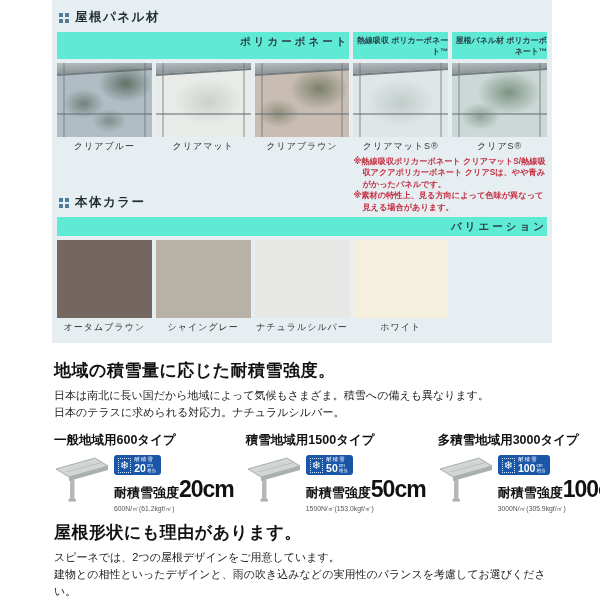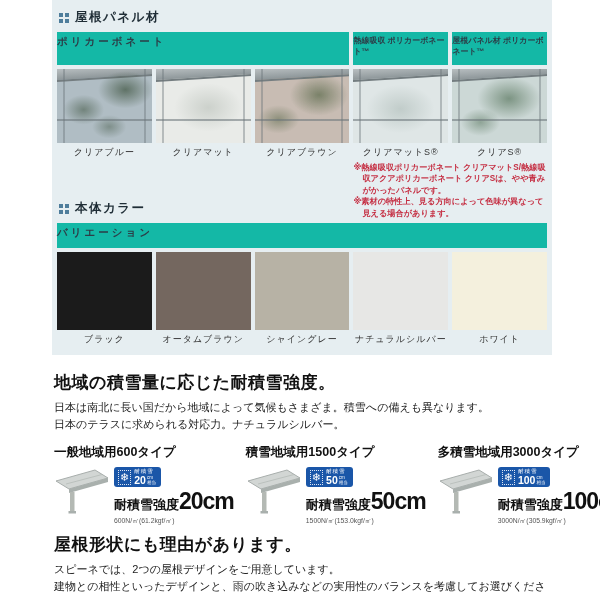--- a/index.html
+++ b/index.html
@@ -8,22 +8,22 @@
   .page { width:500px; margin-left:52px; }
 
   
   .top { background:#e6eef1; padding:7px 5px 9px 5px; }
   .sec-head { display:flex; align-items:center; gap:6px; margin:2px 0 6px 2px; }
   .sq-icon { display:grid; grid-template-columns:4px 4px; grid-auto-rows:4px; gap:2px; }
   .sq-icon i { background:#4e7d9b; display:block; }
   .sec-title { font-size:12.5px; font-weight:bold; color:#1f2d36; letter-spacing:1.5px; }
 
   .grid5 { display:grid; grid-template-columns:repeat(5,1fr); gap:4px; }
-  .banner { background:#14b8a6; color:#2c3e48; font-weight:bold; text-align:left;
-            font-size:10.5px; padding:3px 0 8px; letter-spacing:3px; }
+  .banner { background:#5eead4; color:#2c3e48; font-weight:bold; text-align:right;
+            font-size:10.5px; padding:3px 0 2px; letter-spacing:3px; }
   .banner.small { font-size:8px; letter-spacing:0; }
   .banner.span3 { grid-column:1/4; }
   .banner.full { margin-top:4px; letter-spacing:3px; }
 
   .panel-img { height:74px; position:relative; overflow:hidden; }
   .panel-img .beam { position:absolute; top:-5px; left:-6px; right:-6px; height:15px;
       background:linear-gradient(#c0c6c8,#8e979a); transform:rotate(-3.5deg);
       border-bottom:2px solid #747d80; }
   .panel-img .fol, .panel-img .lines { position:absolute; inset:0; }
   .panel-img .lines { background:
@@ -167,24 +167,20 @@
       <div class="notes">
         <p class="note">※熱線吸収ポリカーボネート クリアマットS/熱線吸収アクアポリカーボネート クリアSは、やや青みがかったパネルです。</p>
         <p class="note">※素材の特性上、見る方向によって色味が異なって見える場合があります。</p>
       </div>
     </div>
 
     <div class="banner full">バリエーション</div>
 
     <div class="grid5 swatches">
       <div>
-        <div class="swatch-img" style="background: rgb(27, 27, 27);"></div>
-        <div class="swatch-label">ブラック</div>
-      </div>
-      <div>
         <div class="swatch-img" style="background: rgb(116, 103, 95);"></div>
         <div class="swatch-label">オータムブラウン</div>
       </div>
       <div>
         <div class="swatch-img" style="background: rgb(183, 178, 165);"></div>
         <div class="swatch-label">シャイングレー</div>
       </div>
       <div>
         <div class="swatch-img" style="background: rgb(231, 231, 229);"></div>
         <div class="swatch-label">ナチュラルシルバー</div>

